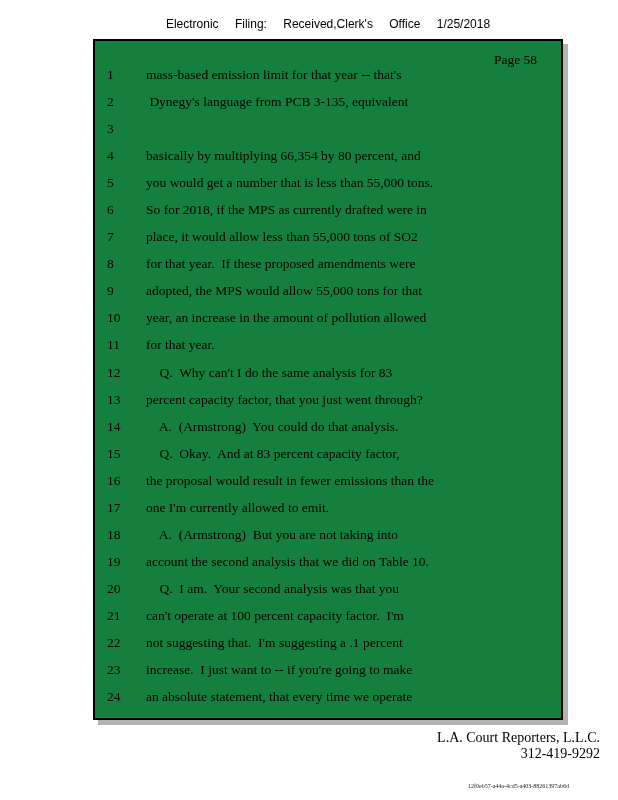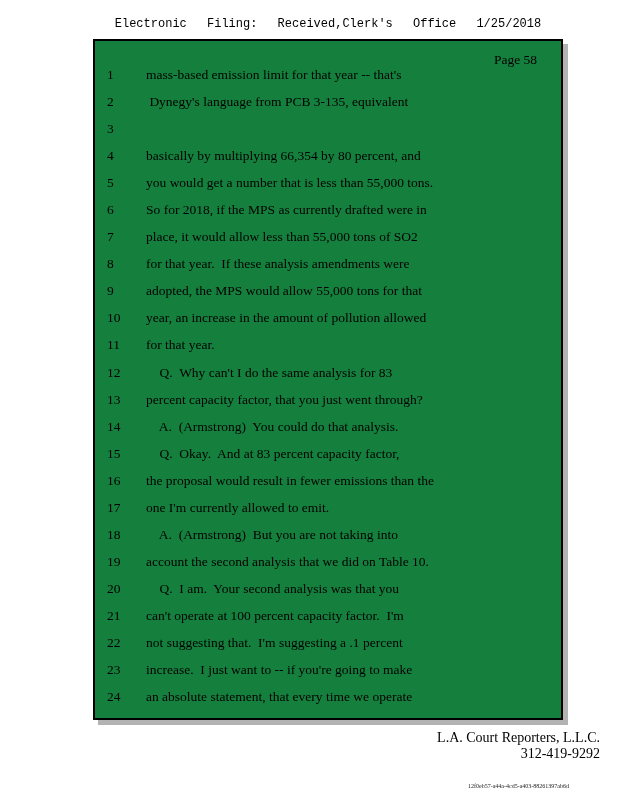--- a/index.html
+++ b/index.html
@@ -14,21 +14,21 @@
     font-family: "Liberation Serif", serif;
     color: #000;
     overflow: hidden;
   }
   .filing-header {
     position: absolute;
     top: 17px;
     left: 93px;
     width: 470px;
     text-align: center;
-    font-family: Liberation Mono, monospace;
+    font-family: Liberation Sans, sans-serif;
     font-size: 12px;
     word-spacing: 13px;
     white-space: nowrap;
     color: #000;
   }
   .page-box {
     position: absolute;
     left: 93px;
     top: 39px;
     width: 466px;
@@ -124,21 +124,21 @@
     <span class="line-text">So for 2018, if the MPS as currently drafted were in</span>
   </div>
 
   <div class="line-row">
     <span class="line-no">7</span>
     <span class="line-text">place, it would allow less than 55,000 tons of SO2</span>
   </div>
 
   <div class="line-row">
     <span class="line-no">8</span>
-    <span class="line-text">for that year.  If these analysis amendments were</span>
+    <span class="line-text">for that year.  If these proposed amendments were</span>
   </div>
 
   <div class="line-row">
     <span class="line-no">9</span>
     <span class="line-text">adopted, the MPS would allow 55,000 tons for that</span>
   </div>
 
   <div class="line-row">
     <span class="line-no">10</span>
     <span class="line-text">year, an increase in the amount of pollution allowed</span>

